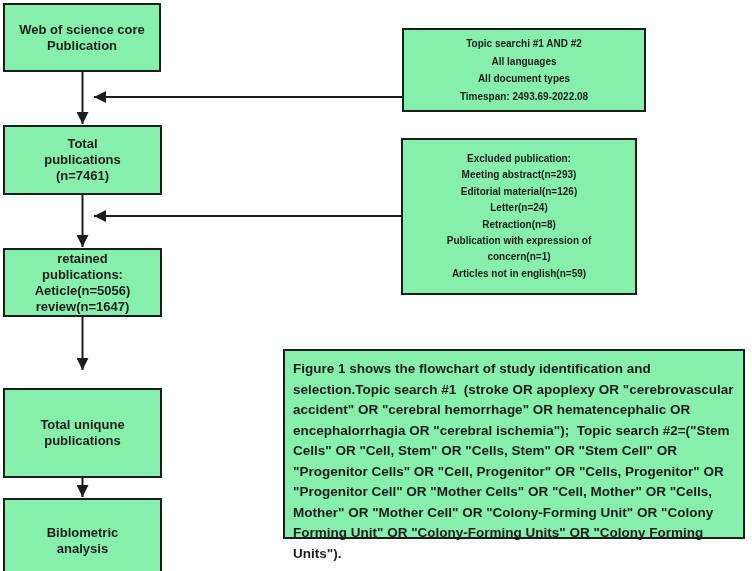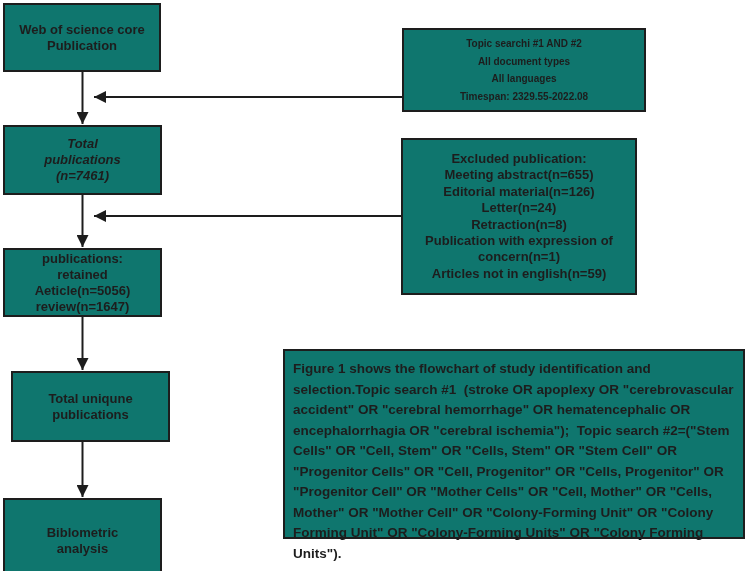--- a/index.html
+++ b/index.html
@@ -19,46 +19,46 @@
   .connectors {
     position: absolute;
     left: 0;
     top: 0;
     pointer-events: none;
   }
   .fbox {
     position: absolute;
     box-sizing: border-box;
     border: 2px solid #1d1d1d;
-    background: #0f766e;
+    background: #86efac;
     display: flex;
     align-items: center;
     justify-content: center;
     text-align: center;
   }
   .fbox .lines {
     width: 100%;
   }
   .fbox .line {
     font-size: 13px;
     line-height: 16px;
     font-weight: 600;
     white-space: nowrap;
   }
   
   .box-wos      { left: 3px;   top: 3px;   width: 158px; height: 69px; }
-  .box-total    { left: 3px;   top: 125px; width: 159px; height: 70px; font-style: italic; }
+  .box-total    { left: 3px;   top: 125px; width: 159px; height: 70px; }
   .box-retained { left: 3px;   top: 248px; width: 159px; height: 69px; }
-  .box-unique   { left: 3px;   top: 371px; width: 159px; height: 71px; margin-left: 8px; }
+  .box-unique   { left: 3px;   top: 388px; width: 159px; height: 90px; }
   .box-biblo    { left: 3px;   top: 498px; width: 159px; height: 85px; }
   
   .box-search   { left: 402px; top: 28px;  width: 244px; height: 84px; }
   .box-search .line   { font-size: 10px; line-height: 17.5px; }
   .box-excluded { left: 401px; top: 138px; width: 236px; height: 157px; }
-  .box-excluded .line { font-size: 13px;   line-height: 16.4px; }
+  .box-excluded .line { font-size: 10px;   line-height: 16.4px; }
   
   .box-caption {
     left: 283px; top: 349px; width: 462px; height: 190px;
     align-items: flex-start;
     justify-content: flex-start;
     text-align: left;
   }
   .box-caption p {
     margin: 0;
     padding: 8px 6px 0 8px;
@@ -99,22 +99,22 @@
   <div class="fbox box-total">
     <div class="lines">
         <div class="line">Total</div>
         <div class="line">publications</div>
         <div class="line">(n=7461)</div>
       </div>
   </div>
 
   <div class="fbox box-retained">
     <div class="lines">
+        <div class="line">retained</div>
         <div class="line">publications:</div>
-        <div class="line">retained</div>
         <div class="line">Aeticle(n=5056)</div>
         <div class="line">review(n=1647)</div>
       </div>
   </div>
 
   <div class="fbox box-unique">
     <div class="lines">
         <div class="line">Total uniqune</div>
         <div class="line">publications</div>
       </div>
@@ -123,30 +123,30 @@
   <div class="fbox box-biblo">
     <div class="lines">
         <div class="line">Biblometric</div>
         <div class="line">analysis</div>
       </div>
   </div>
 
   <div class="fbox box-search">
     <div class="lines">
         <div class="line">Topic searchi #1 AND #2</div>
+        <div class="line">All languages</div>
         <div class="line">All document types</div>
-        <div class="line">All languages</div>
-        <div class="line">Timespan: 2329.55-2022.08</div>
+        <div class="line">Timespan: 2493.69-2022.08</div>
       </div>
   </div>
 
   <div class="fbox box-excluded">
     <div class="lines">
         <div class="line">Excluded publication:</div>
-        <div class="line">Meeting abstract(n=655)</div>
+        <div class="line">Meeting abstract(n=293)</div>
         <div class="line">Editorial material(n=126)</div>
         <div class="line">Letter(n=24)</div>
         <div class="line">Retraction(n=8)</div>
         <div class="line">Publication with expression of</div>
         <div class="line">concern(n=1)</div>
         <div class="line">Articles not in english(n=59)</div>
       </div>
   </div>
 
   <div class="fbox box-caption">

